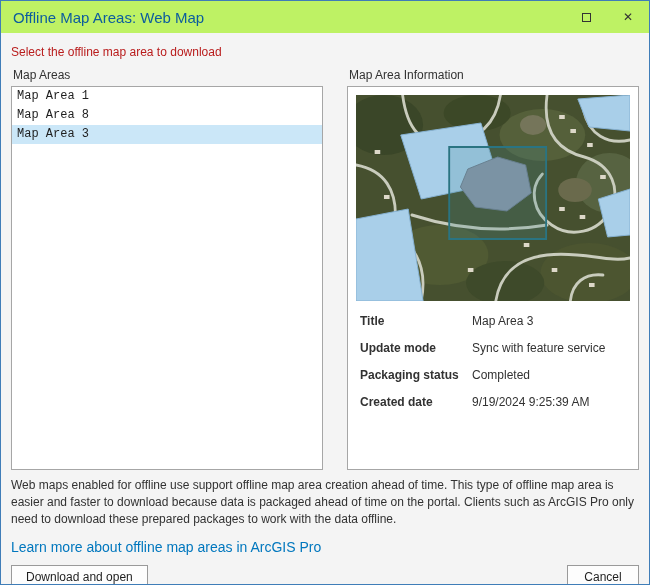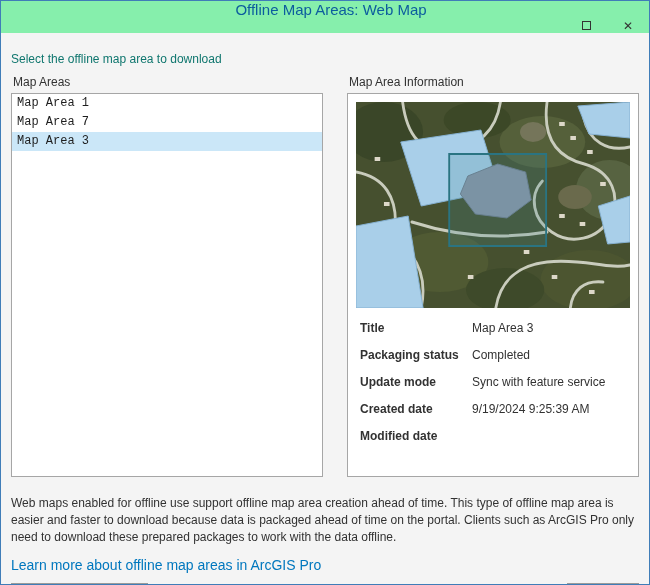--- a/index.html
+++ b/index.html
@@ -9,39 +9,38 @@
   .window{
     width:650px; height:585px;
     background:#f4f4f4;
     border:1px solid #3f7db8;
     position:relative;
     overflow:hidden;
   }
 
   
   .titlebar{
-    height:32px; background:#86efac;
+    height:32px; background:#bef264;
     display:flex; align-items:center;
     padding-left:12px;
-    flex-direction:column;
   }
   .title{ color:#0c5c9e; font-size:15px; }
   .tb-buttons{ margin-left:auto; display:flex; height:100%; }
   .tb-btn{
     width:42px; height:100%;
     background:transparent; border:none;
     display:flex; align-items:center; justify-content:center;
     cursor:default; font-family:inherit;
   }
   .max-box{ width:9px; height:9px; border:1px solid #333; display:inline-block; }
   .close-glyph{ font-size:12px; color:#333; line-height:1; }
 
   
   .dlg-body{ padding:6px 10px 0 10px; }
-  .subtitle{ font-size:12px; color:#0f766e; margin:13px 0 9px 0; }
+  .subtitle{ font-size:12px; color:#b91c1c; margin:6px 0 9px 0; }
 
   .panels{ display:flex; gap:24px; }
   .left-col{ width:312px; }
   .right-col{ flex:1; }
   .panel-header{ font-size:12px; color:#323232; margin:0 0 4px 2px; }
 
   .listbox{
     height:384px; background:#ffffff;
     border:1px solid #a6a6a6; overflow:auto;
   }
@@ -60,21 +59,21 @@
   .thumb{ width:100%; height:206px; overflow:hidden; }
   .thumb svg{ display:block; width:100%; height:100%; }
 
   .fields{ margin-top:13px; padding:0 4px; }
   .field-row{ display:flex; font-size:12px; margin-bottom:13px; }
   .field-label{ width:112px; font-weight:bold; color:#323232; }
   .field-value{ color:#323232; }
 
   .description{
     font-size:12px; color:#323232; line-height:17px;
-    margin-top:18px;
+    margin-top:7px;
   }
   .link{
     display:inline-block; font-size:14px; color:#0077be;
     margin-top:11px; text-decoration:none; cursor:pointer;
   }
   .button-row{
     display:flex; justify-content:space-between; gap:4px;
     margin-top:9px;
   }
   .btn{
@@ -105,21 +104,21 @@
   <div class="dlg-body">
 
     <div class="subtitle">Select the offline map area to download</div>
 
     <div class="panels">
 
       <div class="left-col">
         <div class="panel-header">Map Areas</div>
         <div class="listbox">
           <div class="list-item">Map Area 1</div>
-          <div class="list-item">Map Area 7</div>
+          <div class="list-item">Map Area 8</div>
           <div class="list-item selected">Map Area 3</div>
         </div>
       </div>
 
       <div class="right-col">
         <div class="panel-header">Map Area Information</div>
         <div class="infobox">
 
           <div class="thumb">
             <svg viewBox="0 0 294 206" preserveAspectRatio="none">
@@ -175,33 +174,32 @@
               <polygon points="120,74 152,62 182,70 188,98 162,116 128,112 112,92" fill="#7b93a4" stroke="#68808f" stroke-width="1"></polygon>
             </svg>
           </div>
 
           <div class="fields">
             <div class="field-row">
               <span class="field-label">Title</span>
               <span class="field-value">Map Area 3</span>
             </div>
             <div class="field-row">
+              <span class="field-label">Update mode</span>
+              <span class="field-value">Sync with feature service</span>
+            </div>
+            <div class="field-row">
               <span class="field-label">Packaging status</span>
               <span class="field-value">Completed</span>
             </div>
             <div class="field-row">
-              <span class="field-label">Update mode</span>
-              <span class="field-value">Sync with feature service</span>
-            </div>
-            <div class="field-row">
               <span class="field-label">Created date</span>
               <span class="field-value">9/19/2024 9:25:39 AM</span>
             </div>
             <div class="field-row">
-              <span class="field-label">Modified date</span>
             </div>
           </div>
 
         </div>
       </div>
 
     </div>
 
     <div class="description">Web maps enabled for offline use support offline map area creation ahead of time. This type of offline map area is easier and faster to download because data is packaged ahead of time on the portal. Clients such as ArcGIS Pro only need to download these prepared packages to work with the data offline.</div>
 

